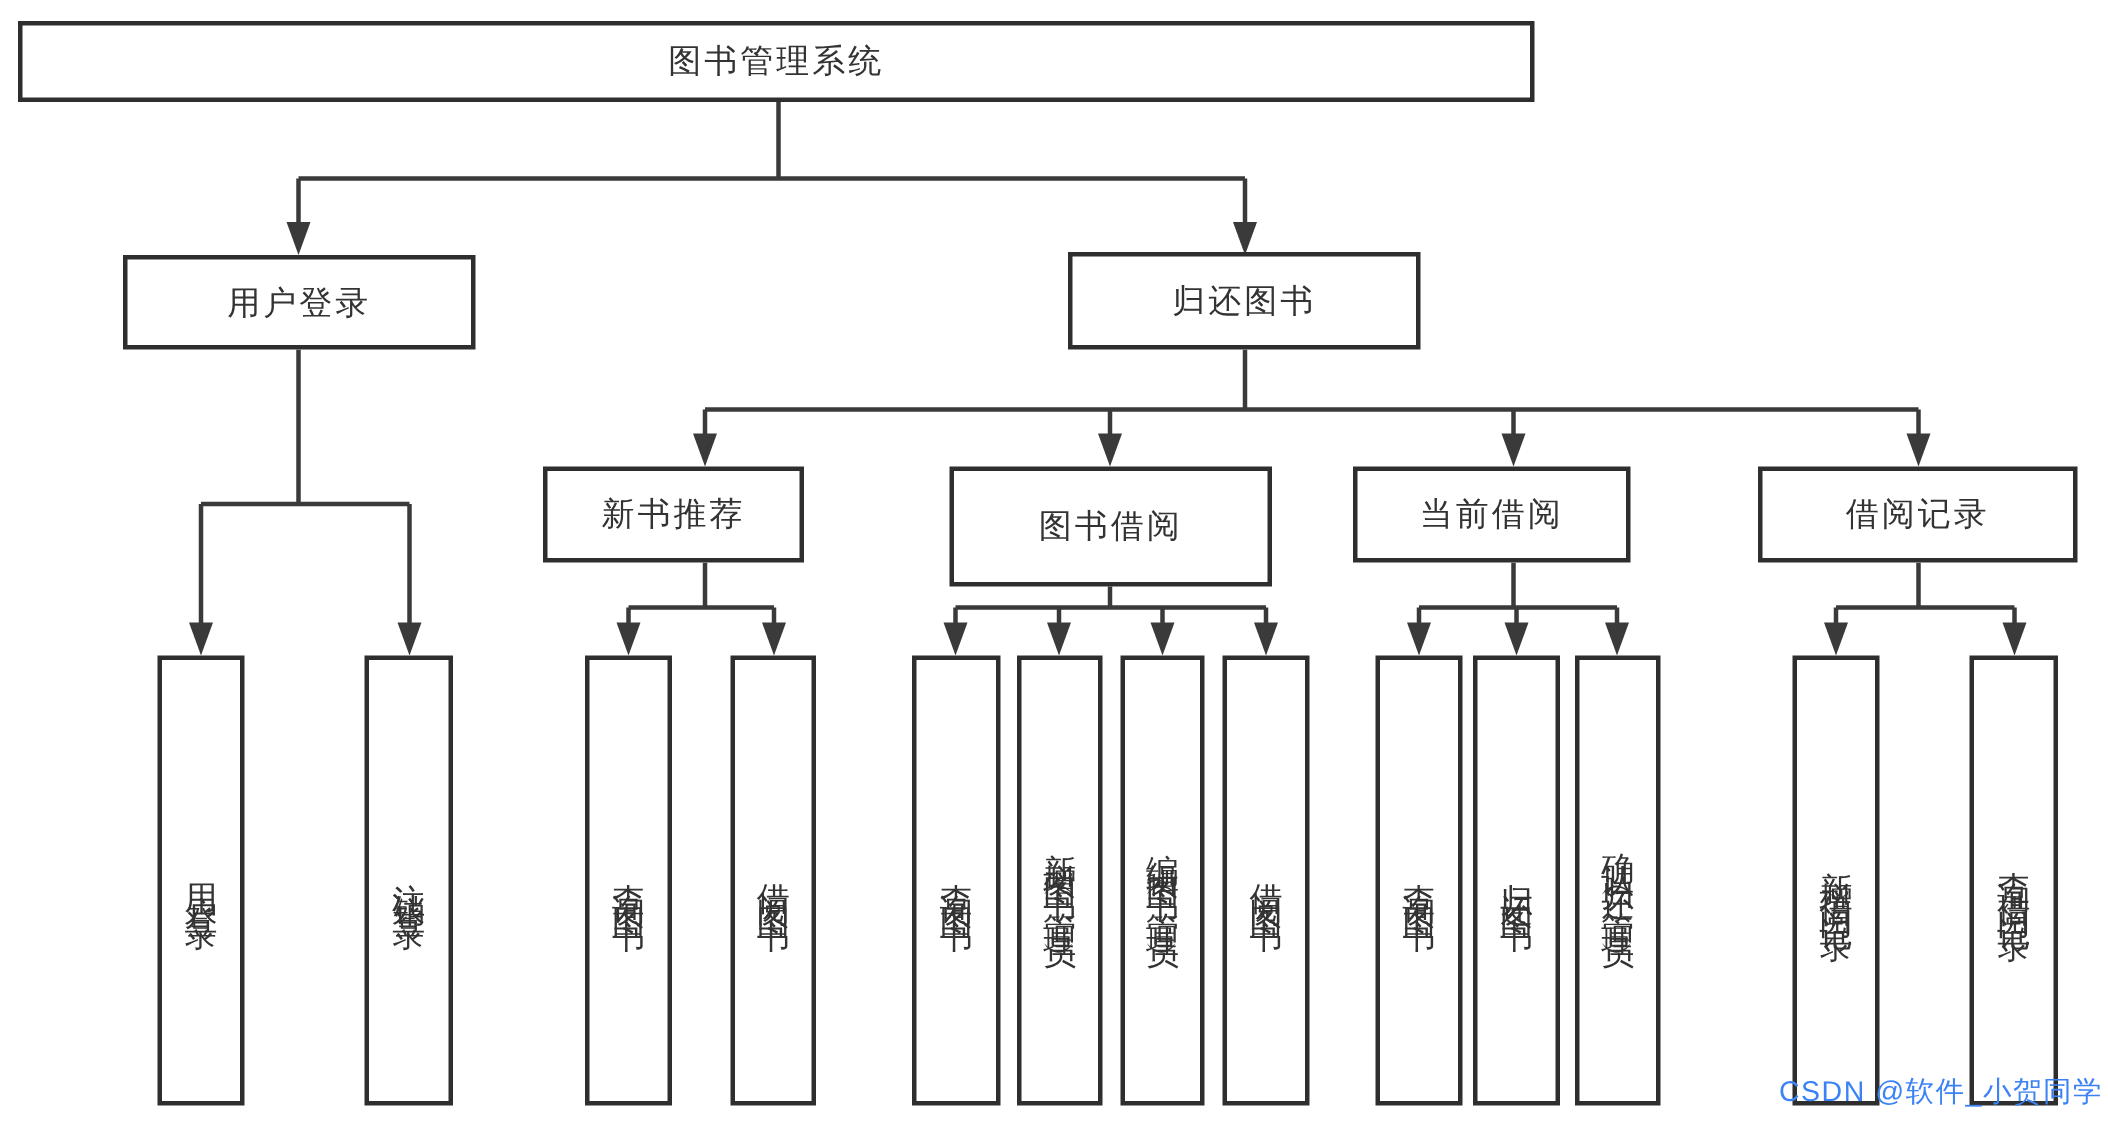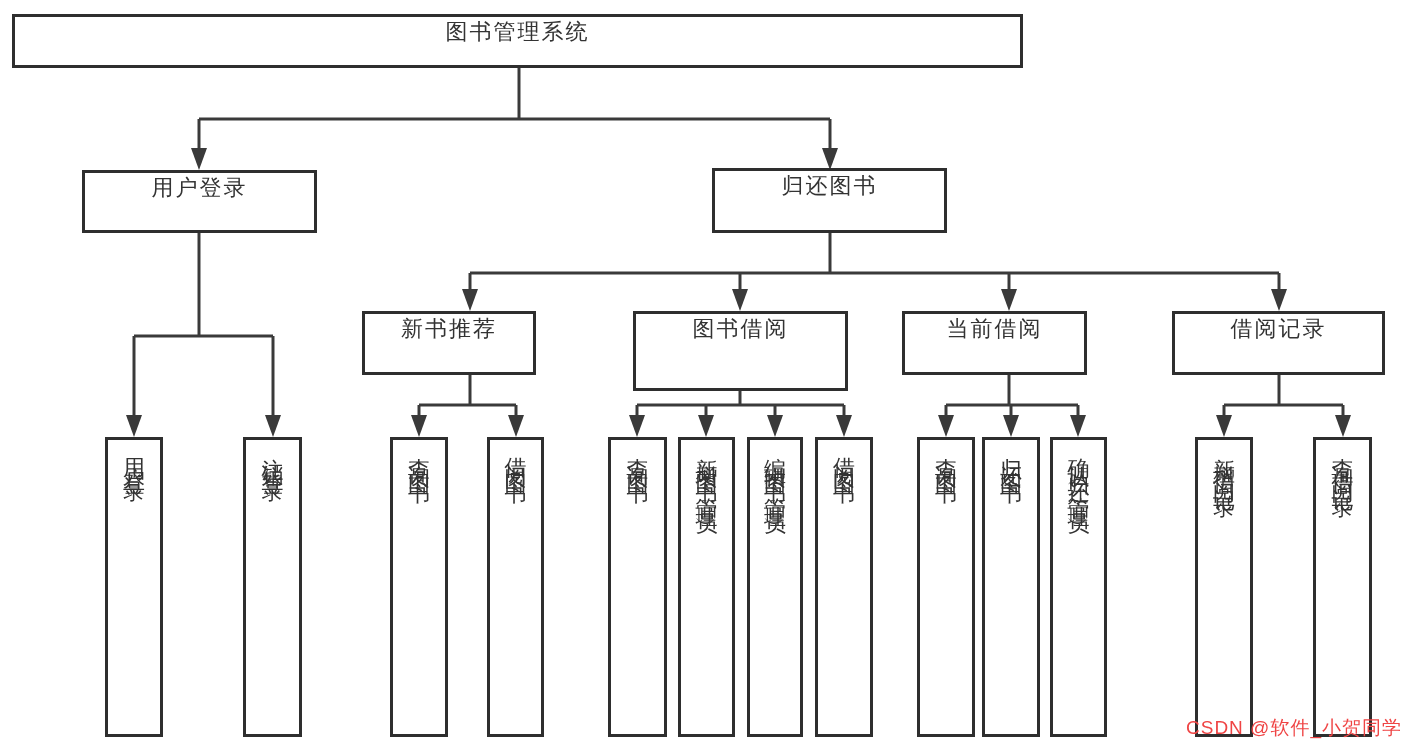--- a/index.html
+++ b/index.html
@@ -4,32 +4,32 @@
 <style>
   html,body{margin:0;padding:0;background:#fff;}
   .stage{
     position:relative;width:1405px;height:747px;background:#ffffff;overflow:hidden;
     font-family:"Liberation Sans","DejaVu Sans",sans-serif;color:#333333;
   }
   .stage *{box-sizing:border-box;}
   svg.wires{position:absolute;left:0;top:0;z-index:1;}
   .node{
     position:absolute;background:#ffffff;border:3px solid #2e2e2e;
-    display:flex;justify-content:center;z-index:2;
+    display:flex;align-items:center;justify-content:center;z-index:2;
   }
   .hbox{font-size:22px;letter-spacing:2px;}
   .vbox{z-index:2;}
   .vbox .vtext{
     writing-mode:vertical-rl;text-orientation:mixed;
     font-size:22px;letter-spacing:8px;line-height:1;
     white-space:nowrap;
   }
   .watermark{
     position:absolute;left:1186px;top:715px;z-index:6;
-    font-size:19px;color:#ef4444;letter-spacing:1px;white-space:nowrap;
+    font-size:19px;color:#3b82f6;letter-spacing:1px;white-space:nowrap;
   }
 </style>
 </head>
 <body>
 
 <div class="stage">
 
   <svg class="wires" width="1405" height="747" viewBox="0 0 1405 747">
     <g stroke="#3a3a3a" stroke-width="3" fill="none">
 

